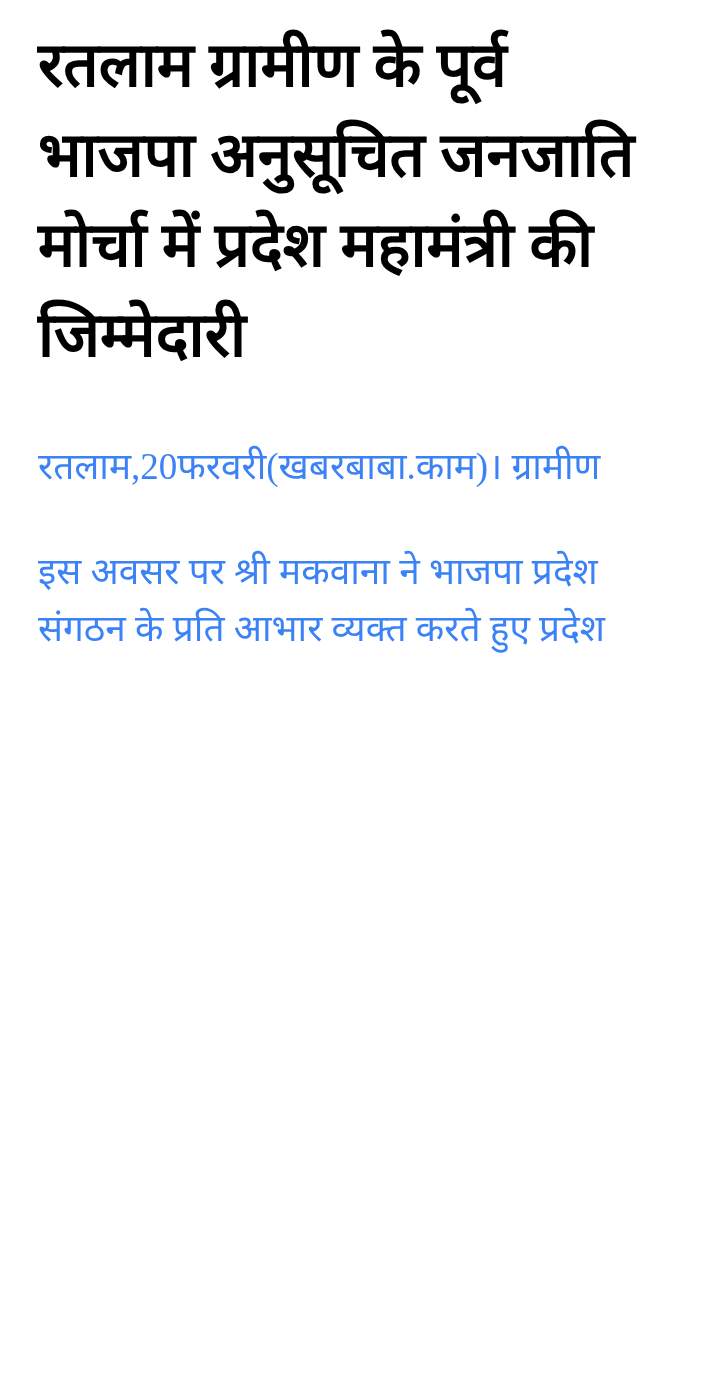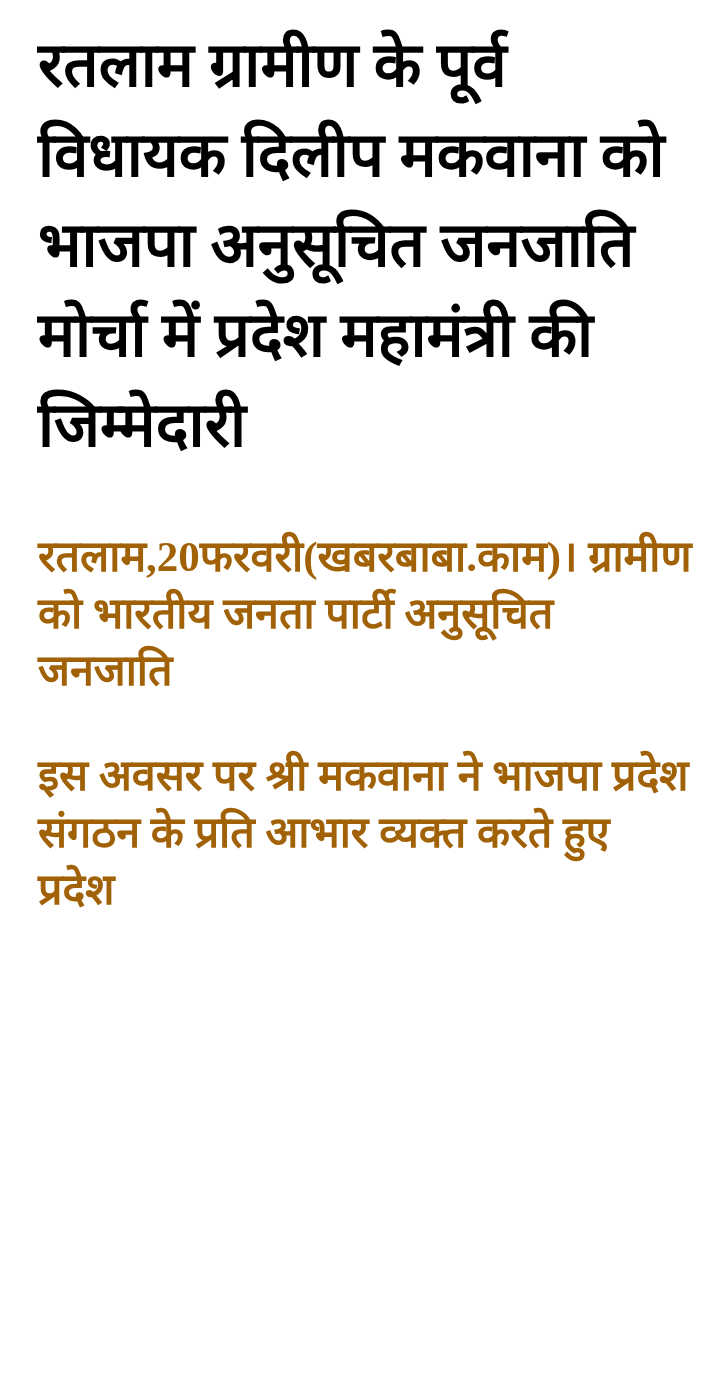--- a/index.html
+++ b/index.html
@@ -20,46 +20,44 @@
   }
   .headline {
     margin: 0;
     font-size: 62px;
     line-height: 90px;
     font-weight: 700;
     letter-spacing: 0px;
     color: #000000;
   }
   .body-para {
-    font-size: 43px;
+    font-size: 37px;
     line-height: 57px;
-    font-weight: 700;
-    color: #a16207;
+    font-weight: 400;
+    color: #3b82f6;
   }
   .para-1 { margin-top: 58px; }
   .para-2 { margin-top: 48px; }
   .tline {
     display: block;
     white-space: normal;
   }
 </style>
 </head>
 <body>
 
 <div class="page">
   <h1 class="headline">
       <span class="tline">रतलाम ग्रामीण के पूर्व</span>
-      <span class="tline">विधायक दिलीप मकवाना को</span>
       <span class="tline">भाजपा अनुसूचित जनजाति</span>
       <span class="tline">मोर्चा में प्रदेश महामंत्री की</span>
       <span class="tline">जिम्मेदारी</span>
     </h1>
 
   <div class="body-para para-1">
       <span class="tline">रतलाम,20फरवरी(खबरबाबा.काम)। ग्रामीण</span>
-      <span class="tline">को भारतीय जनता पार्टी अनुसूचित जनजाति</span>
     </div>
 
   <div class="body-para para-2">
       <span class="tline">इस अवसर पर श्री मकवाना ने भाजपा प्रदेश</span>
       <span class="tline">संगठन के प्रति आभार व्यक्त करते हुए प्रदेश</span>
     </div>
 </div>
 
 </body></html>

